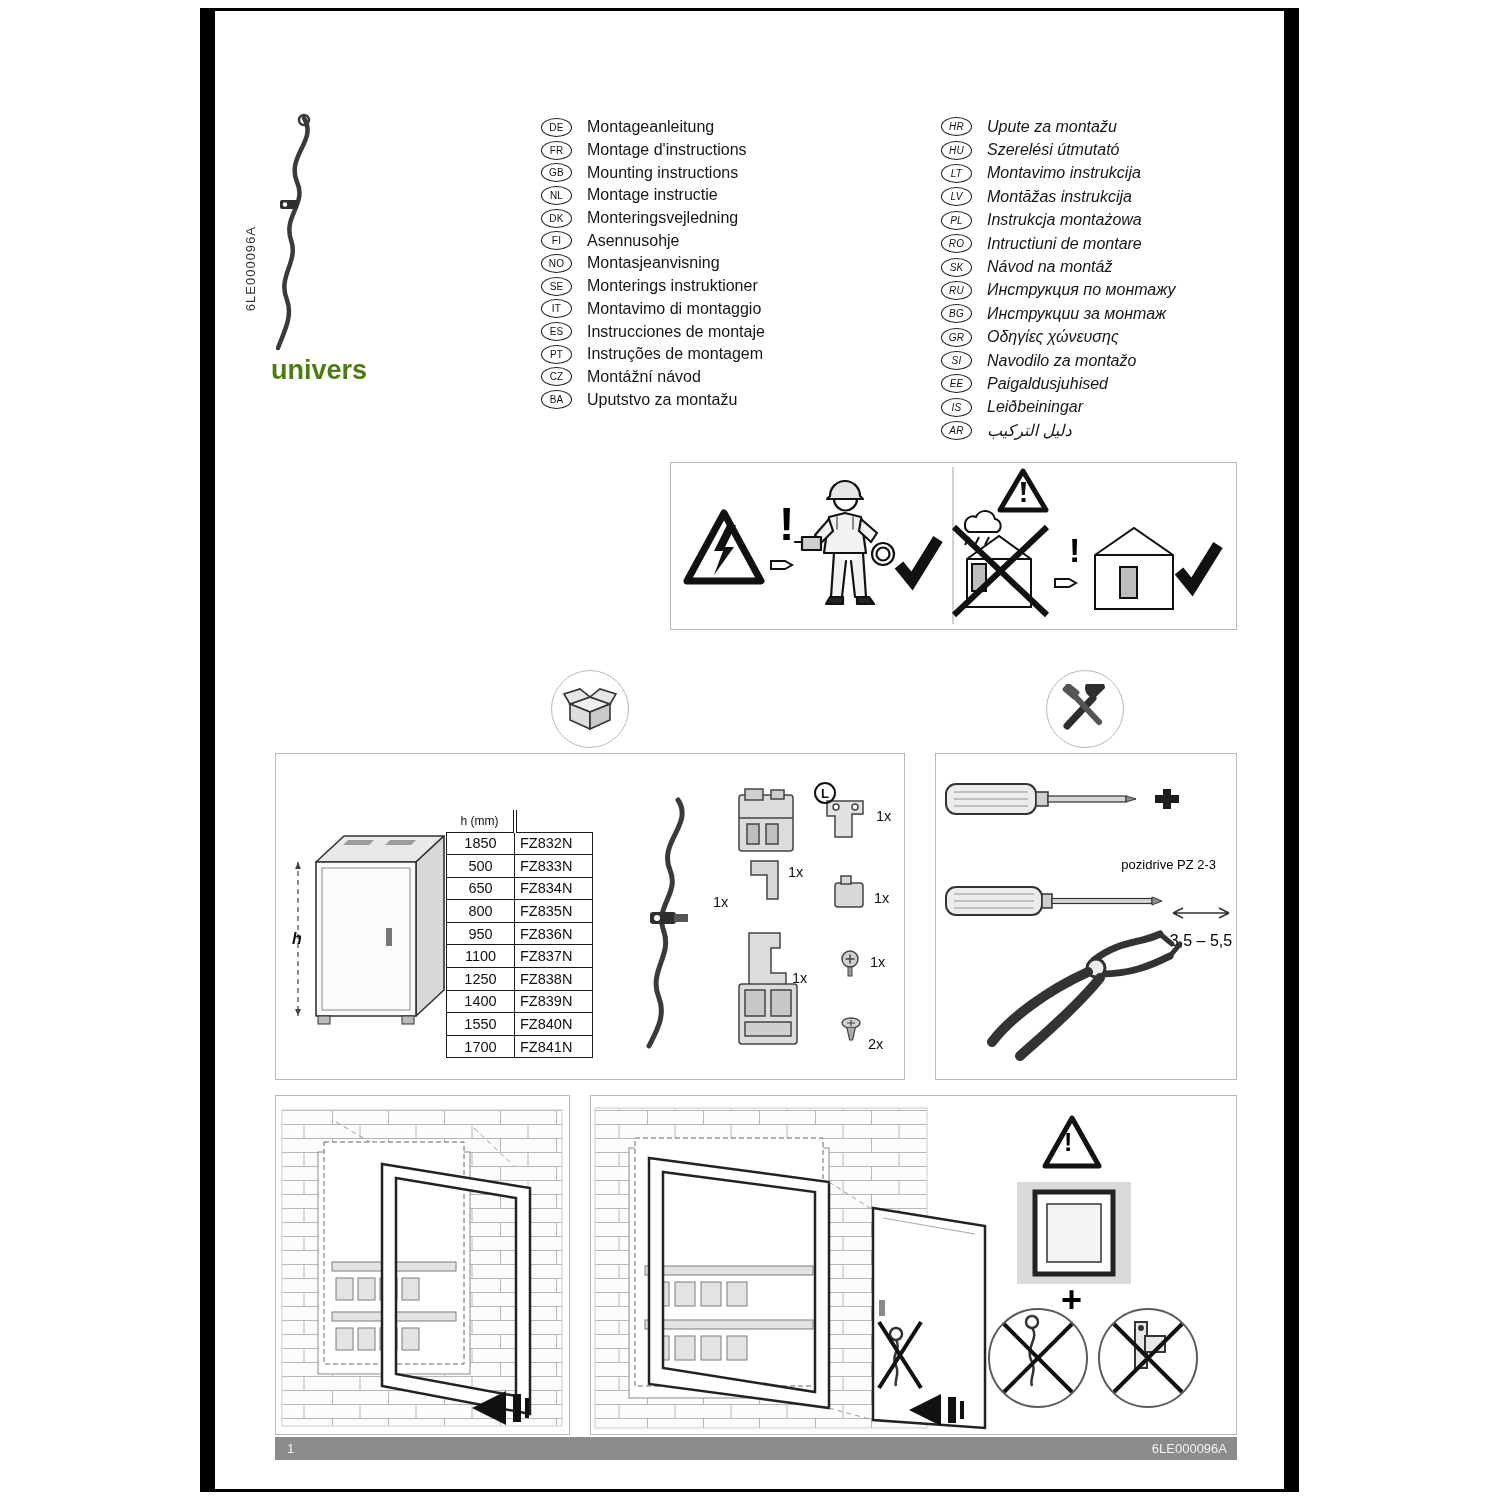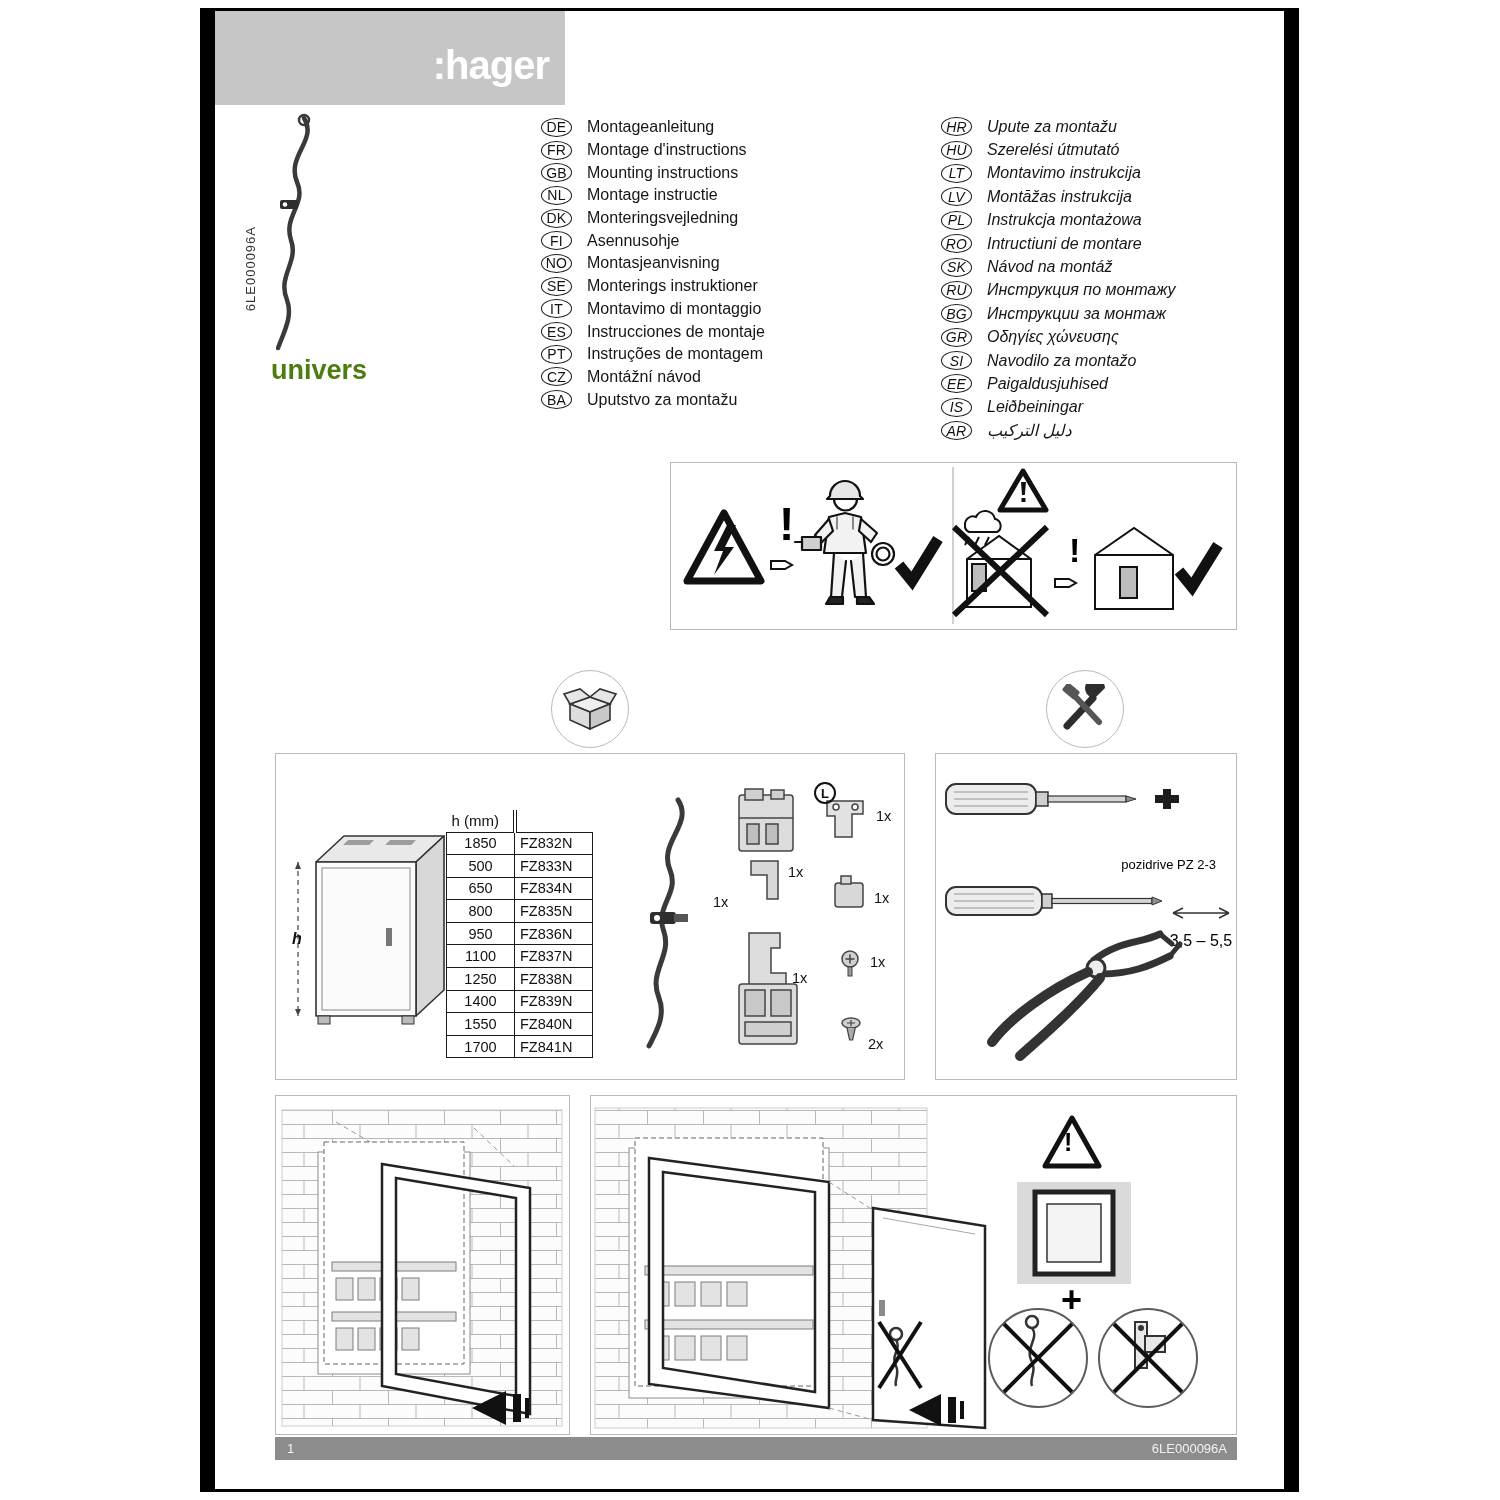--- a/index.html
+++ b/index.html
@@ -29,21 +29,21 @@
     position:absolute; left:271px; top:355px;
     font-size:27px; font-weight:bold; color:#4d7c0f;
   }
 
   .lang-col { position:absolute; display:flex; flex-direction:column; }
   .lang-row { display:flex; align-items:center; height:22.7px; }
   .lang-col.right .lang-row { height:23.4px;font-style:italic; }
   .lang-code {
     flex:0 0 auto; width:31px; height:19px; border:1.6px solid #1a1a1a; border-radius:50%;
     display:flex; align-items:center; justify-content:center;
-    font-size:14px; letter-spacing:.2px; color:#111;
+    font-size:10px; letter-spacing:.2px; color:#111;
   }
   .lang-label { margin-left:15px; font-size:16px; white-space:nowrap; color:#161616; }
 
   .box { position:absolute; border:1.5px solid #b9b9b9; background:#fff; }
   .circle-badge {
     position:absolute; width:78px; height:78px; border:1.5px solid #b9b9b9; border-radius:50%;
     background:#fff; display:flex; align-items:center; justify-content:center; z-index:2;
   }
 
   .exclaim { position:absolute; font-weight:bold; color:#000; line-height:1; }
@@ -52,21 +52,21 @@
     position:absolute; width:22px; height:22px; border:2px solid #111; border-radius:50%;
     display:flex; align-items:center; justify-content:center;
     font-size:13px; font-weight:bold;
   }
 
   .size-table { position:absolute; border-collapse:collapse; font-size:14.5px; }
   .size-table td { border:1.2px solid #1a1a1a; height:22.6px; padding:0 5px; }
   .size-table td.h-cell { width:68px; text-align:center; }
   .size-table td.ref-cell { width:78px; text-align:left; }
   .size-table thead td { border:none; height:22px; }
-  .size-table thead td.th-h { border-right:4px double #1a1a1a; font-size:15px; }
+  .size-table thead td.th-h { border-right:4px double #1a1a1a; text-align:center; font-size:12px; }
 
   .dim-h { position:absolute; font-size:16px; font-weight:bold; font-style:italic; }
 
   .tool-label { position:absolute; font-size:13px; color:#000000;margin-top:44px; }
   .footer {
     position:absolute; left:275px; top:1437px; width:962px; height:23px;
     background:#8c8c8c; color:#f2f2f2; font-size:13px;
     display:flex; align-items:center; justify-content:space-between;
     padding:0 10px 0 12px;
   }
@@ -75,23 +75,20 @@
 </head>
 <body>
 
 <div class="page">
 
   <div class="bar" style="left:200px; top:8px; width:15px; height:1484px;"></div>
   <div class="bar" style="left:1284px; top:8px; width:15px; height:1484px;"></div>
   <div class="bar" style="left:200px; top:8px; width:1099px; height:3px;"></div>
   <div class="bar" style="left:200px; top:1489px; width:1099px; height:3px;"></div>
 
-  <div class="gray-header">
-    <span class="brand">:hager</span>
-  </div>
 
   <span class="vert-code">6LE000096A</span>
   <svg class="abs" style="left:276px; top:112px;" width="46" height="242" viewBox="0 0 46 242">
     <path d="M28 6 c14 22 -18 38 -7 64 c10 22 -14 34 -6 58 c8 22 -14 36 -4 60 c6 16 -3 32 -9 48" fill="none" stroke="#3a3a3a" stroke-width="4.5" stroke-linecap="round"></path>
     <circle cx="28" cy="8" r="5" fill="none" stroke="#3a3a3a" stroke-width="2.5"></circle>
     <g>
       <rect x="4" y="88" width="18" height="9" rx="2" fill="#2e2e2e"></rect>
       <circle cx="9" cy="92.5" r="2.3" fill="#fff"></circle>
     </g>
   </svg>

